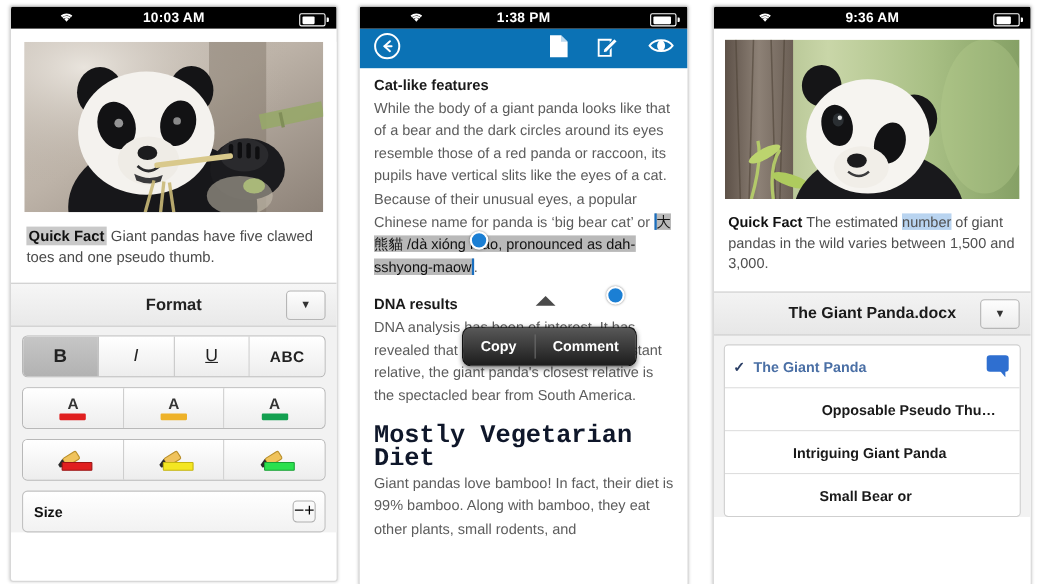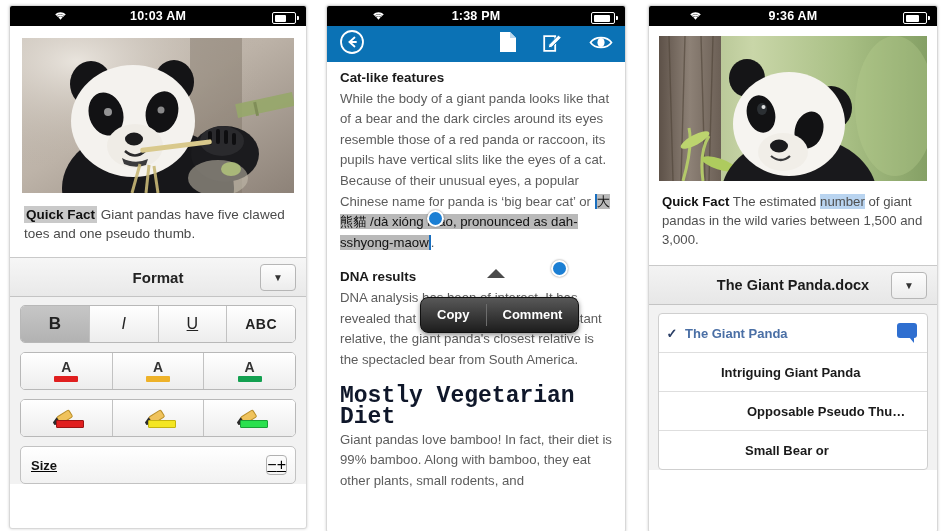--- a/index.html
+++ b/index.html
@@ -72,21 +72,21 @@
   .ca .letter { font-size:14px; font-weight:bold; color:#333; }
   .ca .swatch { width:24px; height:6px; margin-top:2px; border-radius:1px; }
 
   .hl { display:flex; align-items:flex-end; line-height:1; }
   .hl .swatch { width:26px; height:6px; border-radius:1px; margin-left:-22px; margin-top:12px; }
 
   .size-row {
     background: linear-gradient(#ffffff,#f2f2f2);
     border:1px solid #c2c2c2; border-radius:5px;
     height:36px; display:flex; align-items:center; justify-content:space-between;
-    padding:0 8px 0 10px; margin-bottom:8px;text-decoration:underline;
+    padding:0 8px 0 10px; margin-bottom:8px;
   }
   .size-row .lbl { font-size:13px; font-weight:bold; color:#111; }
   .stepper { display:flex; border:1px solid #b0b0b0; border-radius:4px; overflow:hidden; }
 
   
   #panel2 { left: 326px; top: 5px; width: 298px; height: 526px; }
   .bluebar { background:#0b72b5; height:36px; display:flex; align-items:center;
              padding:0 12px; justify-content:space-between; }
   .bluebar .right { display:flex; align-items:center; gap:26px; }
   .reader { padding: 6px 13px 0 13px; font-size:13.2px; line-height:20.6px; color:#5c5c5c; position:relative; }
@@ -455,26 +455,26 @@
     </div>
 
     <div class="outline">
       <div class="outline-card">
         <div class="o-row sel">
           <span class="o-check">✓</span>
           <span>The Giant Panda</span>
           <span class="bubble"></span>
         </div>
         <div class="o-row">
+          <span style="width:88px"></span>
+          <span>Opposable Pseudo Thu…</span>
+        </div>
+        <div class="o-row">
           <span style="width:62px"></span>
           <span>Intriguing Giant Panda</span>
-        </div>
-        <div class="o-row">
-          <span style="width:88px"></span>
-          <span>Opposable Pseudo Thu…</span>
         </div>
         <div class="o-row">
           <span style="width:86px"></span>
           <span>Small Bear or</span>
         </div>
       </div>
     </div>
   </div>
 
 </div>

